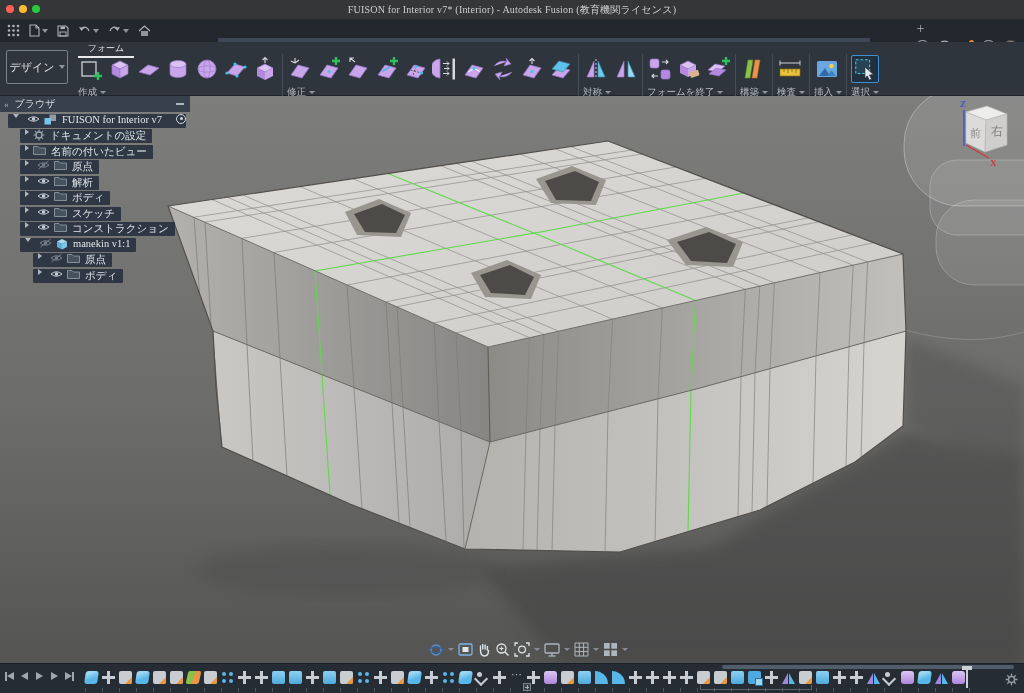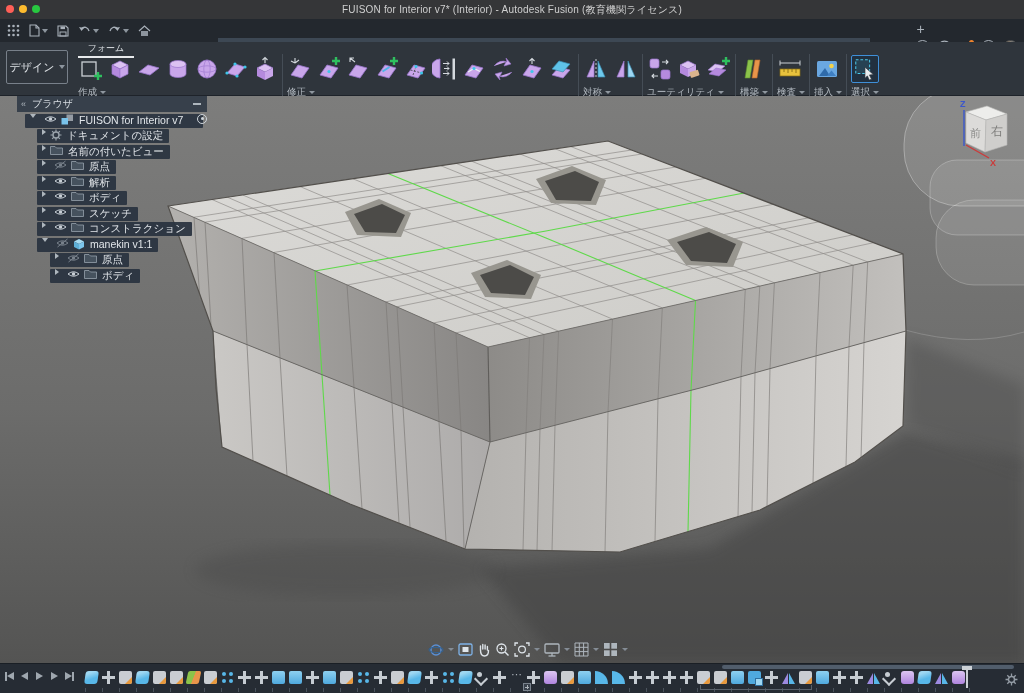--- a/index.html
+++ b/index.html
@@ -1,18 +1,18 @@
 <!DOCTYPE html>
 <html><head>
 <meta charset="utf-8">
 <style>
   html,body{margin:0;padding:0;background:#1c1c1c}
   *{box-sizing:border-box}
   .app{position:relative;width:1024px;height:693px;overflow:hidden;
-       font-family:Liberation Sans, sans-serif;background:#5a5a59}
+       font-family:Liberation Serif, serif;background:#5a5a59}
 
   
   .titlebar{position:absolute;left:0;top:0;width:1024px;height:19px;background:#353638;
             display:flex;align-items:center;justify-content:center}
   .tl-dots{position:absolute;left:6px;top:5px;display:flex;gap:5px}
   .tl-dot{width:8px;height:8px;border-radius:50%}
   .titlebar .title{font-size:10px;color:#cfcfcf;letter-spacing:.2px}
 
   
   .tabbar{position:absolute;left:0;top:19px;width:1024px;height:23px;background:#23282e;
@@ -59,21 +59,21 @@
   .rdiv{width:1px;height:44px;background:#454d56;margin:1px 4px 0 4px;align-self:flex-start}
   .ric{width:26px;height:26px;display:block}
   .sel-btn{width:28px;height:28px;border:1px solid #3f8fd8;background:#21303f;border-radius:2px;
            display:flex;align-items:center;justify-content:center}
 
   
   .viewport{position:absolute;left:0;top:96px;width:1024px;height:567px}
   .viewport svg{display:block}
 
   
-  .browser{position:absolute;left:17px;top:96px;width:200px}
+  .browser{position:absolute;left:0;top:96px;width:200px}
   .b-header{width:190px;height:16px;background:#37404b;display:flex;align-items:center;
             padding:0 6px 0 4px}
   .b-collapse{color:#aeb6bd;font-size:9px;margin-right:6px}
   .b-collapse::before{content:"«"}
   .b-title{flex:1;font-size:10px;color:#d7dce1}
   .b-min{width:8px;height:2px;background:#aeb6bd}
   .b-row{display:flex;align-items:flex-start;height:14px;margin-top:1.5px;background:rgba(41,51,63,.93);
          padding:0 6px 0 3px;width:max-content;border-radius:1px}
   .ind0{margin-left:8px}.ind1{margin-left:20px}.ind2{margin-left:33px}
   .tw{width:0;height:0;margin:0 4px 0 2px;flex:none}
@@ -413,21 +413,21 @@
             <path d="M4,9 L12,13 L12,21 L4,17 Z" fill="#b58ade"></path>
             <path d="M12,13 L20,9 L20,17 L12,21 Z" fill="#c9a6ea"></path>
             <rect x="14" y="15" width="9" height="6" rx="1" fill="#d9b38c" transform="rotate(-18 18 18)"></rect>
           </svg>
           <svg class="ric" viewBox="0 0 26 26">
             <path d="M3,14 L10,8 L20,10 L13,16 Z" fill="#dcc2f2" stroke="#9b76ce" stroke-width=".6"></path>
             <path d="M4,18 L11,12 L21,14 L14,20 Z" fill="#b58ade" stroke="#9b76ce" stroke-width=".6"></path>
             <use href="#gplus" x="21" y="5"></use>
           </svg>
         </div>
-        <div class="rlabel">ユーティリティ</div>
+        <div class="rlabel">フォームを終了</div>
       </div>
       <div class="rdiv"></div>
 
       <div class="rgroup">
         <div class="ricons">
           <svg class="ric" viewBox="0 0 26 26">
             <path d="M5,22 L8,4 L13,4 L10,22 Z" fill="#8bc34a" stroke="#5e8f2e" stroke-width=".6"></path>
             <path d="M12,22 L15,4 L20,4 L17,22 Z" fill="#e8954a" stroke="#b5662a" stroke-width=".6"></path>
           </svg>
         </div>

